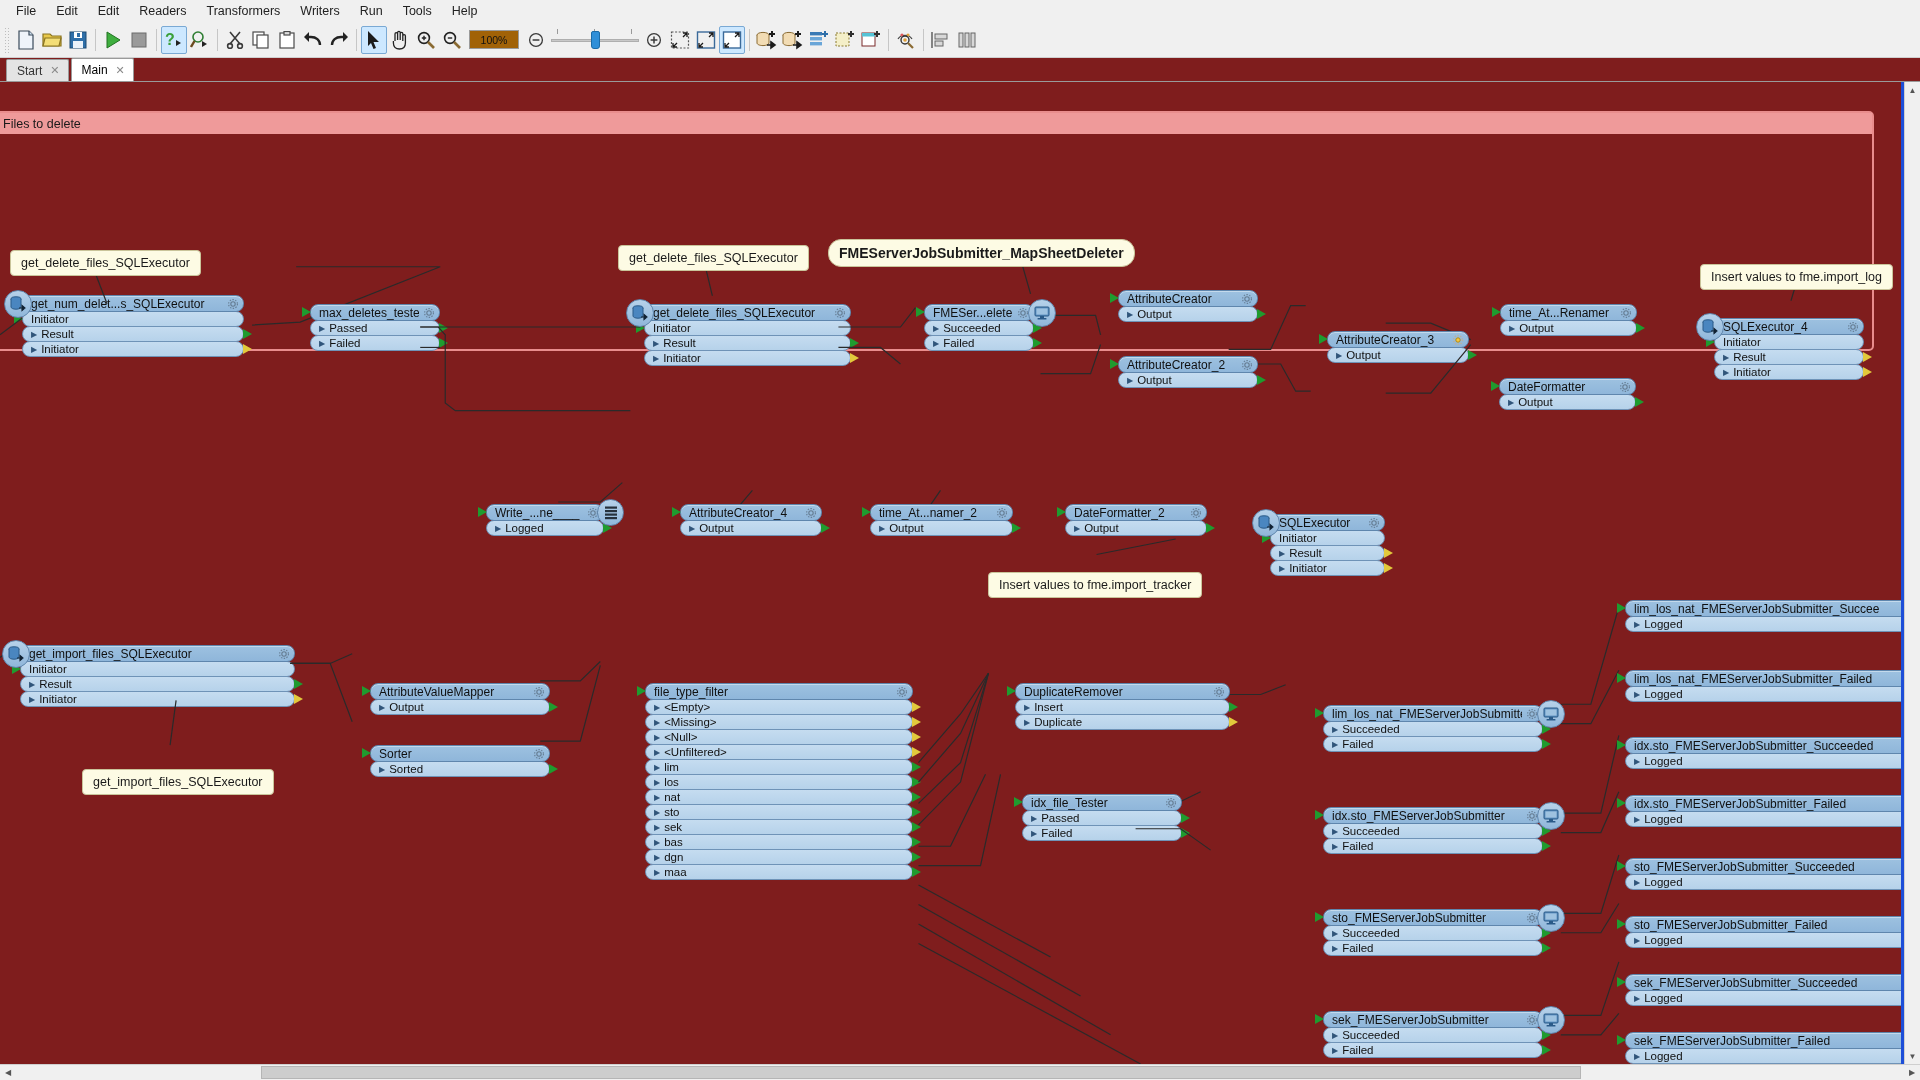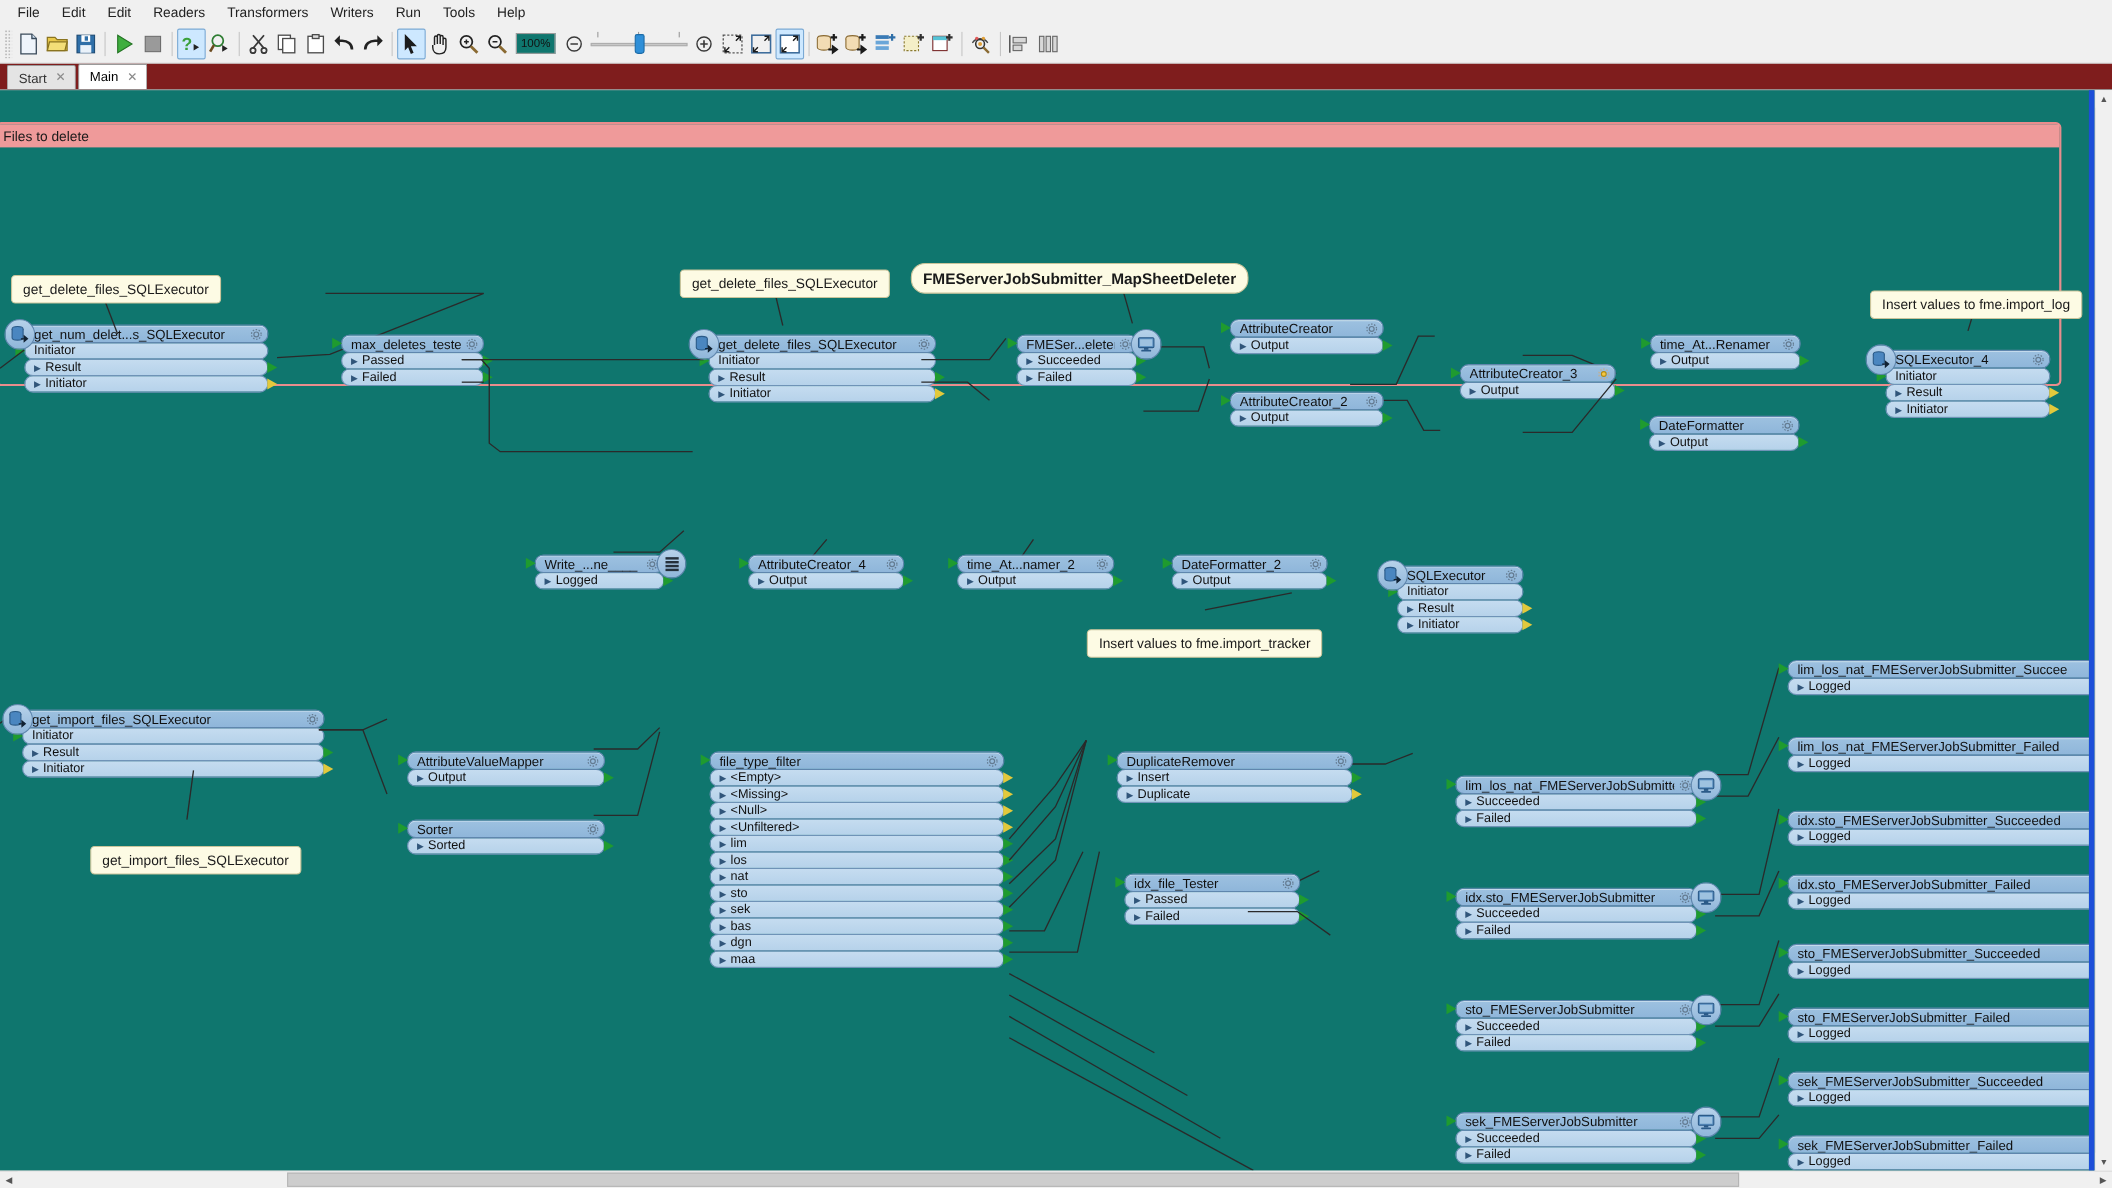--- a/index.html
+++ b/index.html
@@ -18,41 +18,41 @@
   
   .toolbar { height:36px; background:#f0f0f0; border-bottom:1px solid #cfcfcf;
              display:flex; align-items:center; padding:0 4px; flex:0 0 auto; gap:0px; }
   .tbtn { width:26px; height:28px; display:flex; align-items:center; justify-content:center;
           border:1px solid transparent; border-radius:2px; position:relative; }
   .tbtn.active { background:#cde8ff; border:1px solid #7aa9d4; }
   .tsep { width:1px; height:22px; background:#c6c6c6; margin:0 4px; }
   .grip { width:7px; height:26px; margin-right:2px;
           background-image:radial-gradient(#b0b0b0 1px, transparent 1px);
           background-size:3px 3px; background-position:0 0; opacity:.8;}
-  .zoombox { width:36px; height:19px; border:1px solid #9b9b9b; background:#0f766e;
+  .zoombox { width:50px; height:19px; border:1px solid #9b9b9b; background:#a16207;
              font-size:10.5px; display:flex; align-items:center; justify-content:center; margin:0 4px; color:#111;}
   .slider { width:88px; height:24px; position:relative; margin:0 2px; display:flex; align-items:center;}
   .slider .track { position:absolute; left:0; right:0; top:11px; height:3px; background:#c8c8c8; border:1px solid #aeaeae;}
   .slider .tick { position:absolute; top:1px; width:1px; height:5px; background:#9a9a9a;}
   .slider .knob { position:absolute; left:40px; top:3px; width:9px; height:18px; background:#2f8fd8;
                   border:1px solid #1c6ca8; border-radius:2px 2px 3px 3px;}
 
   
   .tabstrip { height:24px; background:#7f1d1d; display:flex; align-items:flex-end;
               padding-left:6px; flex:0 0 auto; border-bottom:1px solid #9a9a9a; }
   .tab { height:22px; display:flex; align-items:center; gap:8px; padding:0 8px 0 10px;
          border:1px solid #9a9a9a; border-bottom:none; background:#e4e4e4;
          font-size:12px; color:#333; margin-right:2px; border-radius:2px 2px 0 0; }
   .tab.sel { background:#ffffff; color:#000; height:23px;text-align:right; }
   .tab .x { font-size:11px; color:#8a8a8a; }
 
   
   .canvaswrap { position:relative; flex:1 1 auto; display:flex; min-height:0; }
-  .canvas { position:relative; flex:1 1 auto; background:#0f766e; overflow:hidden;
-            border-right:5px solid #1d4ed8;text-decoration:underline; }
+  .canvas { position:relative; flex:1 1 auto; background:#7f1d1d; overflow:hidden;
+            border-right:3px solid #1d4ed8;text-decoration:underline; }
   .vscroll { width:16px; background:#f0f0f0; border-left:1px solid #cfcfcf;
              display:flex; flex-direction:column; align-items:center; justify-content:space-between; }
   .vscroll .arr { width:15px; height:16px; display:flex; align-items:center; justify-content:center;
                   font-size:8px; color:#555; background:#f0f0f0;}
   .hscrollbar { height:16px; background:#f0f0f0; border-top:1px solid #cfcfcf;
                 display:flex; align-items:center; flex:0 0 auto; }
   .hscrollbar .arr { width:16px; height:15px; display:flex; align-items:center; justify-content:center;
                      font-size:8px; color:#555; }
   .hscrollbar .trough { flex:1; height:15px; background:#f0f0f0; position:relative; }
   .hscrollbar .thumb { position:absolute; left:245px; top:1px; height:13px; width:1320px;

